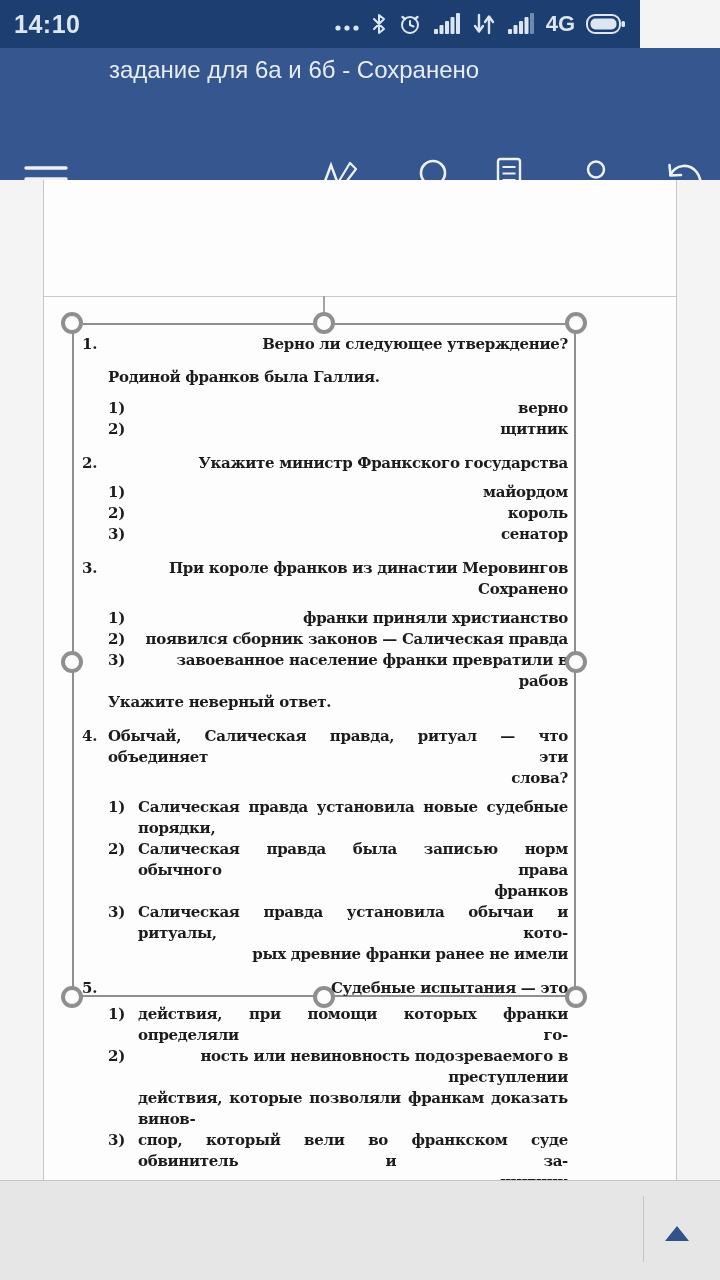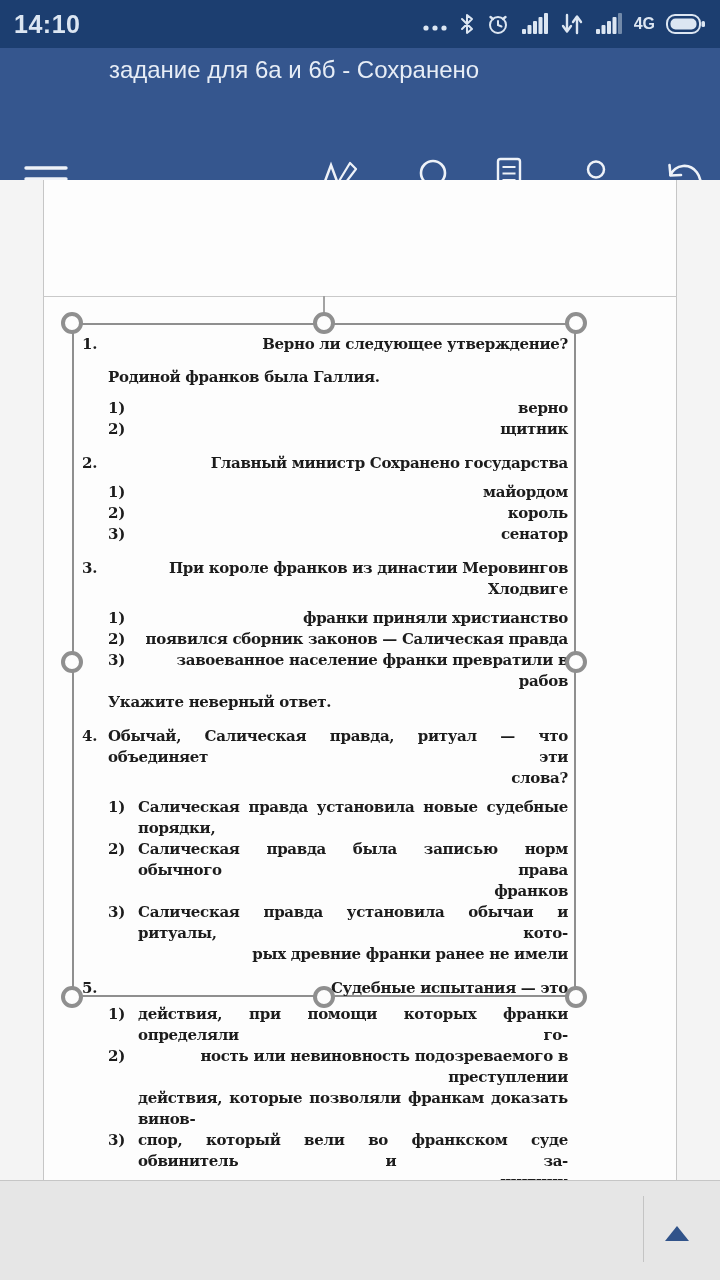--- a/index.html
+++ b/index.html
@@ -4,29 +4,29 @@
 <style>
   * { margin:0; padding:0; box-sizing:border-box; }
   html,body { width:720px; height:1280px; }
   body {
     position:relative; overflow:hidden;
     font-family:"Liberation Sans", sans-serif;
     background:#f4f4f4;
   }
   
   .status-bar {
-    position:absolute; left:0; top:0; width:720px; height:48px;
+    position:absolute; left:0; top:0; width:640px; height:48px;
     background:#1c3e70; color:#dce6f2;
     display:flex; align-items:center; justify-content:space-between;
     padding:0 14px;
   }
   .status-time { font-size:25px; font-weight:bold; letter-spacing:.5px; }
   .status-icons { display:flex; align-items:center; gap:11px; }
   .status-icons svg { display:block; }
-  .net-label { font-size:16px; font-weight:bold; color:#dce6f2; }
+  .net-label { font-size:22px; font-weight:bold; color:#dce6f2; }
   
   .app-bar {
     position:absolute; left:0; top:48px; width:720px; height:132px;
     background:#35568e;
   }
   .doc-title {
     position:absolute; left:0; top:8px; width:588px;
     text-align:center; color:#e7edf6; font-size:24px; font-weight:400;
   }
   .tb-icon { position:absolute; top:108px; width:46px; height:46px; cursor:pointer; }
@@ -228,21 +228,21 @@
                 <div class="line">щитник</div>
               </div>
           </div>
         </div>
       </div>
 
       <div class="q">
         <div class="qrow">
           <div class="qnum">2.</div>
           <div class="qbody">
-              <div class="line">Главный министр Сохранено государства</div>
+              <div class="line">Укажите министр Франкского государства</div>
             </div>
         </div>
         <div class="opts">
           <div class="opt">
             <div class="optnum">1)</div>
             <div class="opttext">
                 <div class="line">майордом</div>
               </div>
           </div>
           <div class="opt">
@@ -257,21 +257,21 @@
                 <div class="line">сенатор</div>
               </div>
           </div>
         </div>
       </div>
 
       <div class="q">
         <div class="qrow">
           <div class="qnum">3.</div>
           <div class="qbody">
-              <div class="line">При короле франков из династии Меровингов Хлодвиге</div>
+              <div class="line">При короле франков из династии Меровингов Сохранено</div>
             </div>
         </div>
         <div class="opts">
           <div class="opt">
             <div class="optnum">1)</div>
             <div class="opttext">
                 <div class="line">франки приняли христианство</div>
               </div>
           </div>
           <div class="opt">

